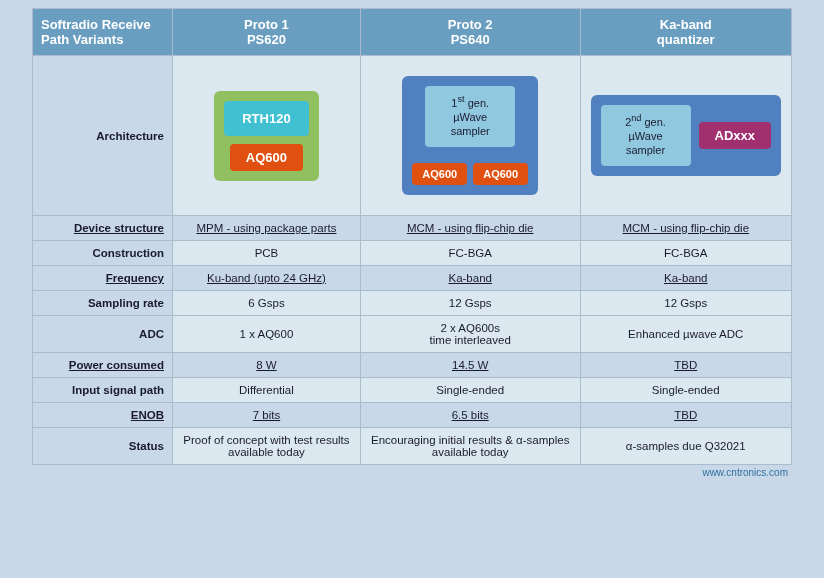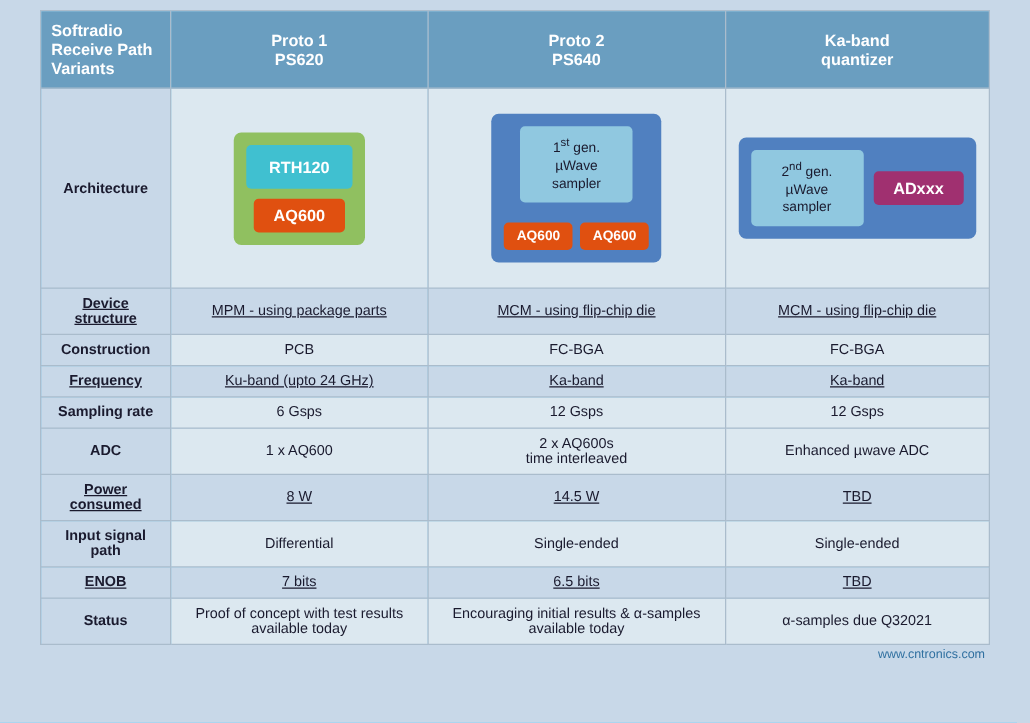--- a/index.html
+++ b/index.html
@@ -6,35 +6,35 @@
     body {
       font-family: Arial, sans-serif;
       font-size: 12px;
       background: #c8d8e8;
       width: 824px;
       min-height: 578px;
     }
     table {
       width: 100%;
       border-collapse: collapse;
-      background: #7dd3fc;
+      background: #be185d;
     }
     th, td {
       border: 1px solid #aabccc;
       padding: 6px 8px;
       vertical-align: middle;
       text-align: center;
     }
     
     .row-label {
-      text-align: center;
+      text-align: right;
       font-weight: bold;
       background: #c8d8e8;
       color: #1a1a2e;
-      width: 104px;
+      width: 140px;
       font-size: 11.5px;
     }
     
     .header-row th {
       background: #6a9ec0;
       color: #fff;
       font-weight: bold;
       font-size: 13px;
       padding: 8px;
     }

